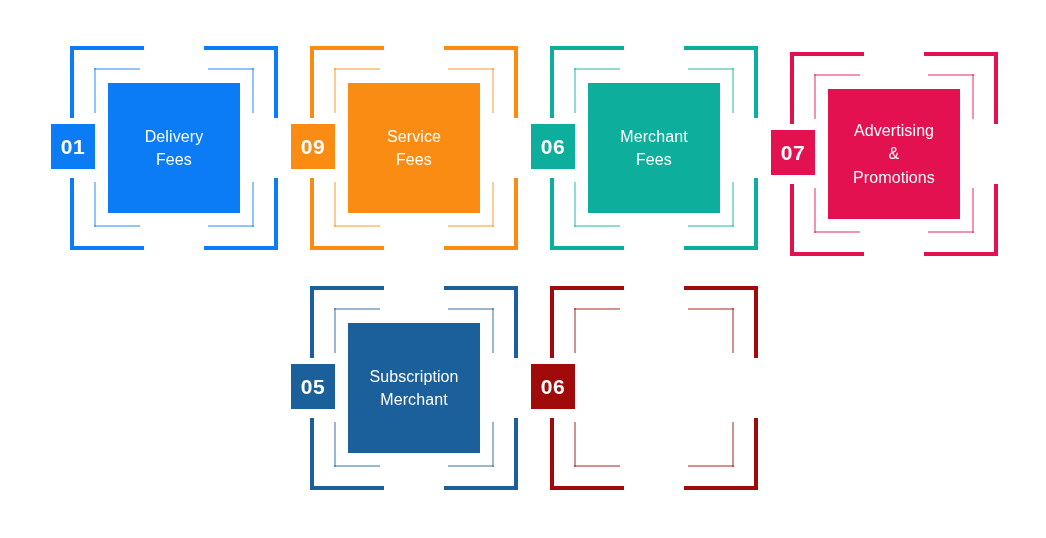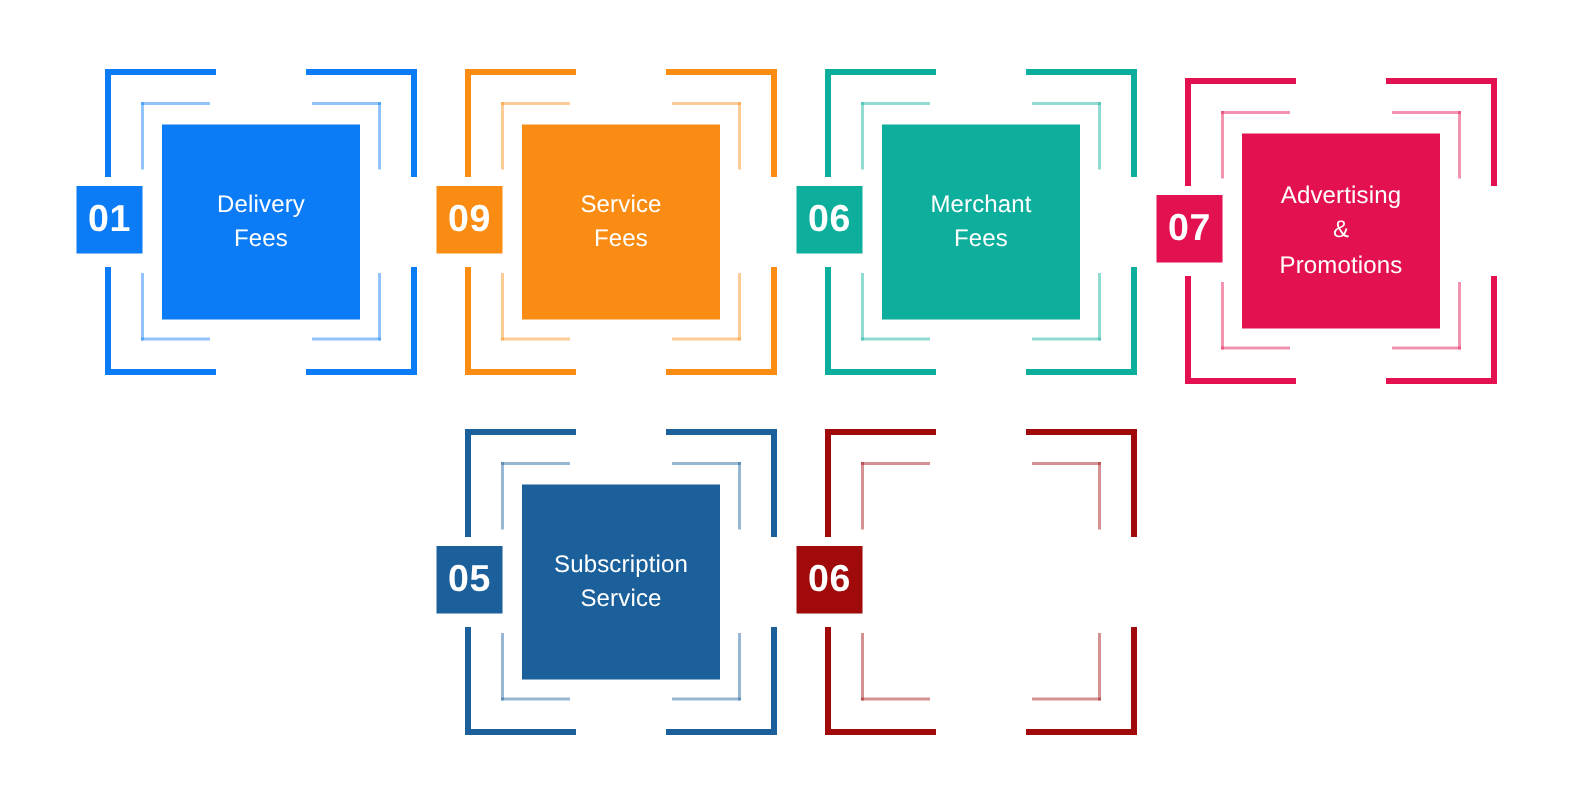--- a/index.html
+++ b/index.html
@@ -103,21 +103,21 @@
     position: absolute;
     left: -19px;
     top: 78px;
     width: 44px;
     height: 45px;
     background: var(--c);
     color: #ffffff;
     display: flex;
     align-items: center;
     justify-content: center;
-    font-size: 25px;
+    font-size: 21px;
     font-weight: bold;
     letter-spacing: 0.5px;
   }
 </style>
 </head>
 <body>
 
 <div id="canvas">
     <div class="item" style="--c: #0B7CF5; left: 70px; top: 46px;">
       <div class="frame-outer">
@@ -244,21 +244,21 @@
         <div class="seg fi-top-r"></div>
         <div class="seg fi-bot-l"></div>
         <div class="seg fi-bot-r"></div>
         <div class="seg fi-left-t"></div>
         <div class="seg fi-left-b"></div>
         <div class="seg fi-right-t"></div>
         <div class="seg fi-right-b"></div>
       </div>
       <div class="tile">
         <div class="tile-label">Subscription
-Service</div>
+Merchant</div>
       </div>
       <div class="badge">05</div>
     </div>
     <div class="item" style="--c: #A00A0A; left: 550px; top: 286px;">
       <div class="frame-outer">
         <div class="seg fo-top-l"></div>
         <div class="seg fo-top-r"></div>
         <div class="seg fo-bot-l"></div>
         <div class="seg fo-bot-r"></div>
         <div class="seg fo-left-t"></div>

